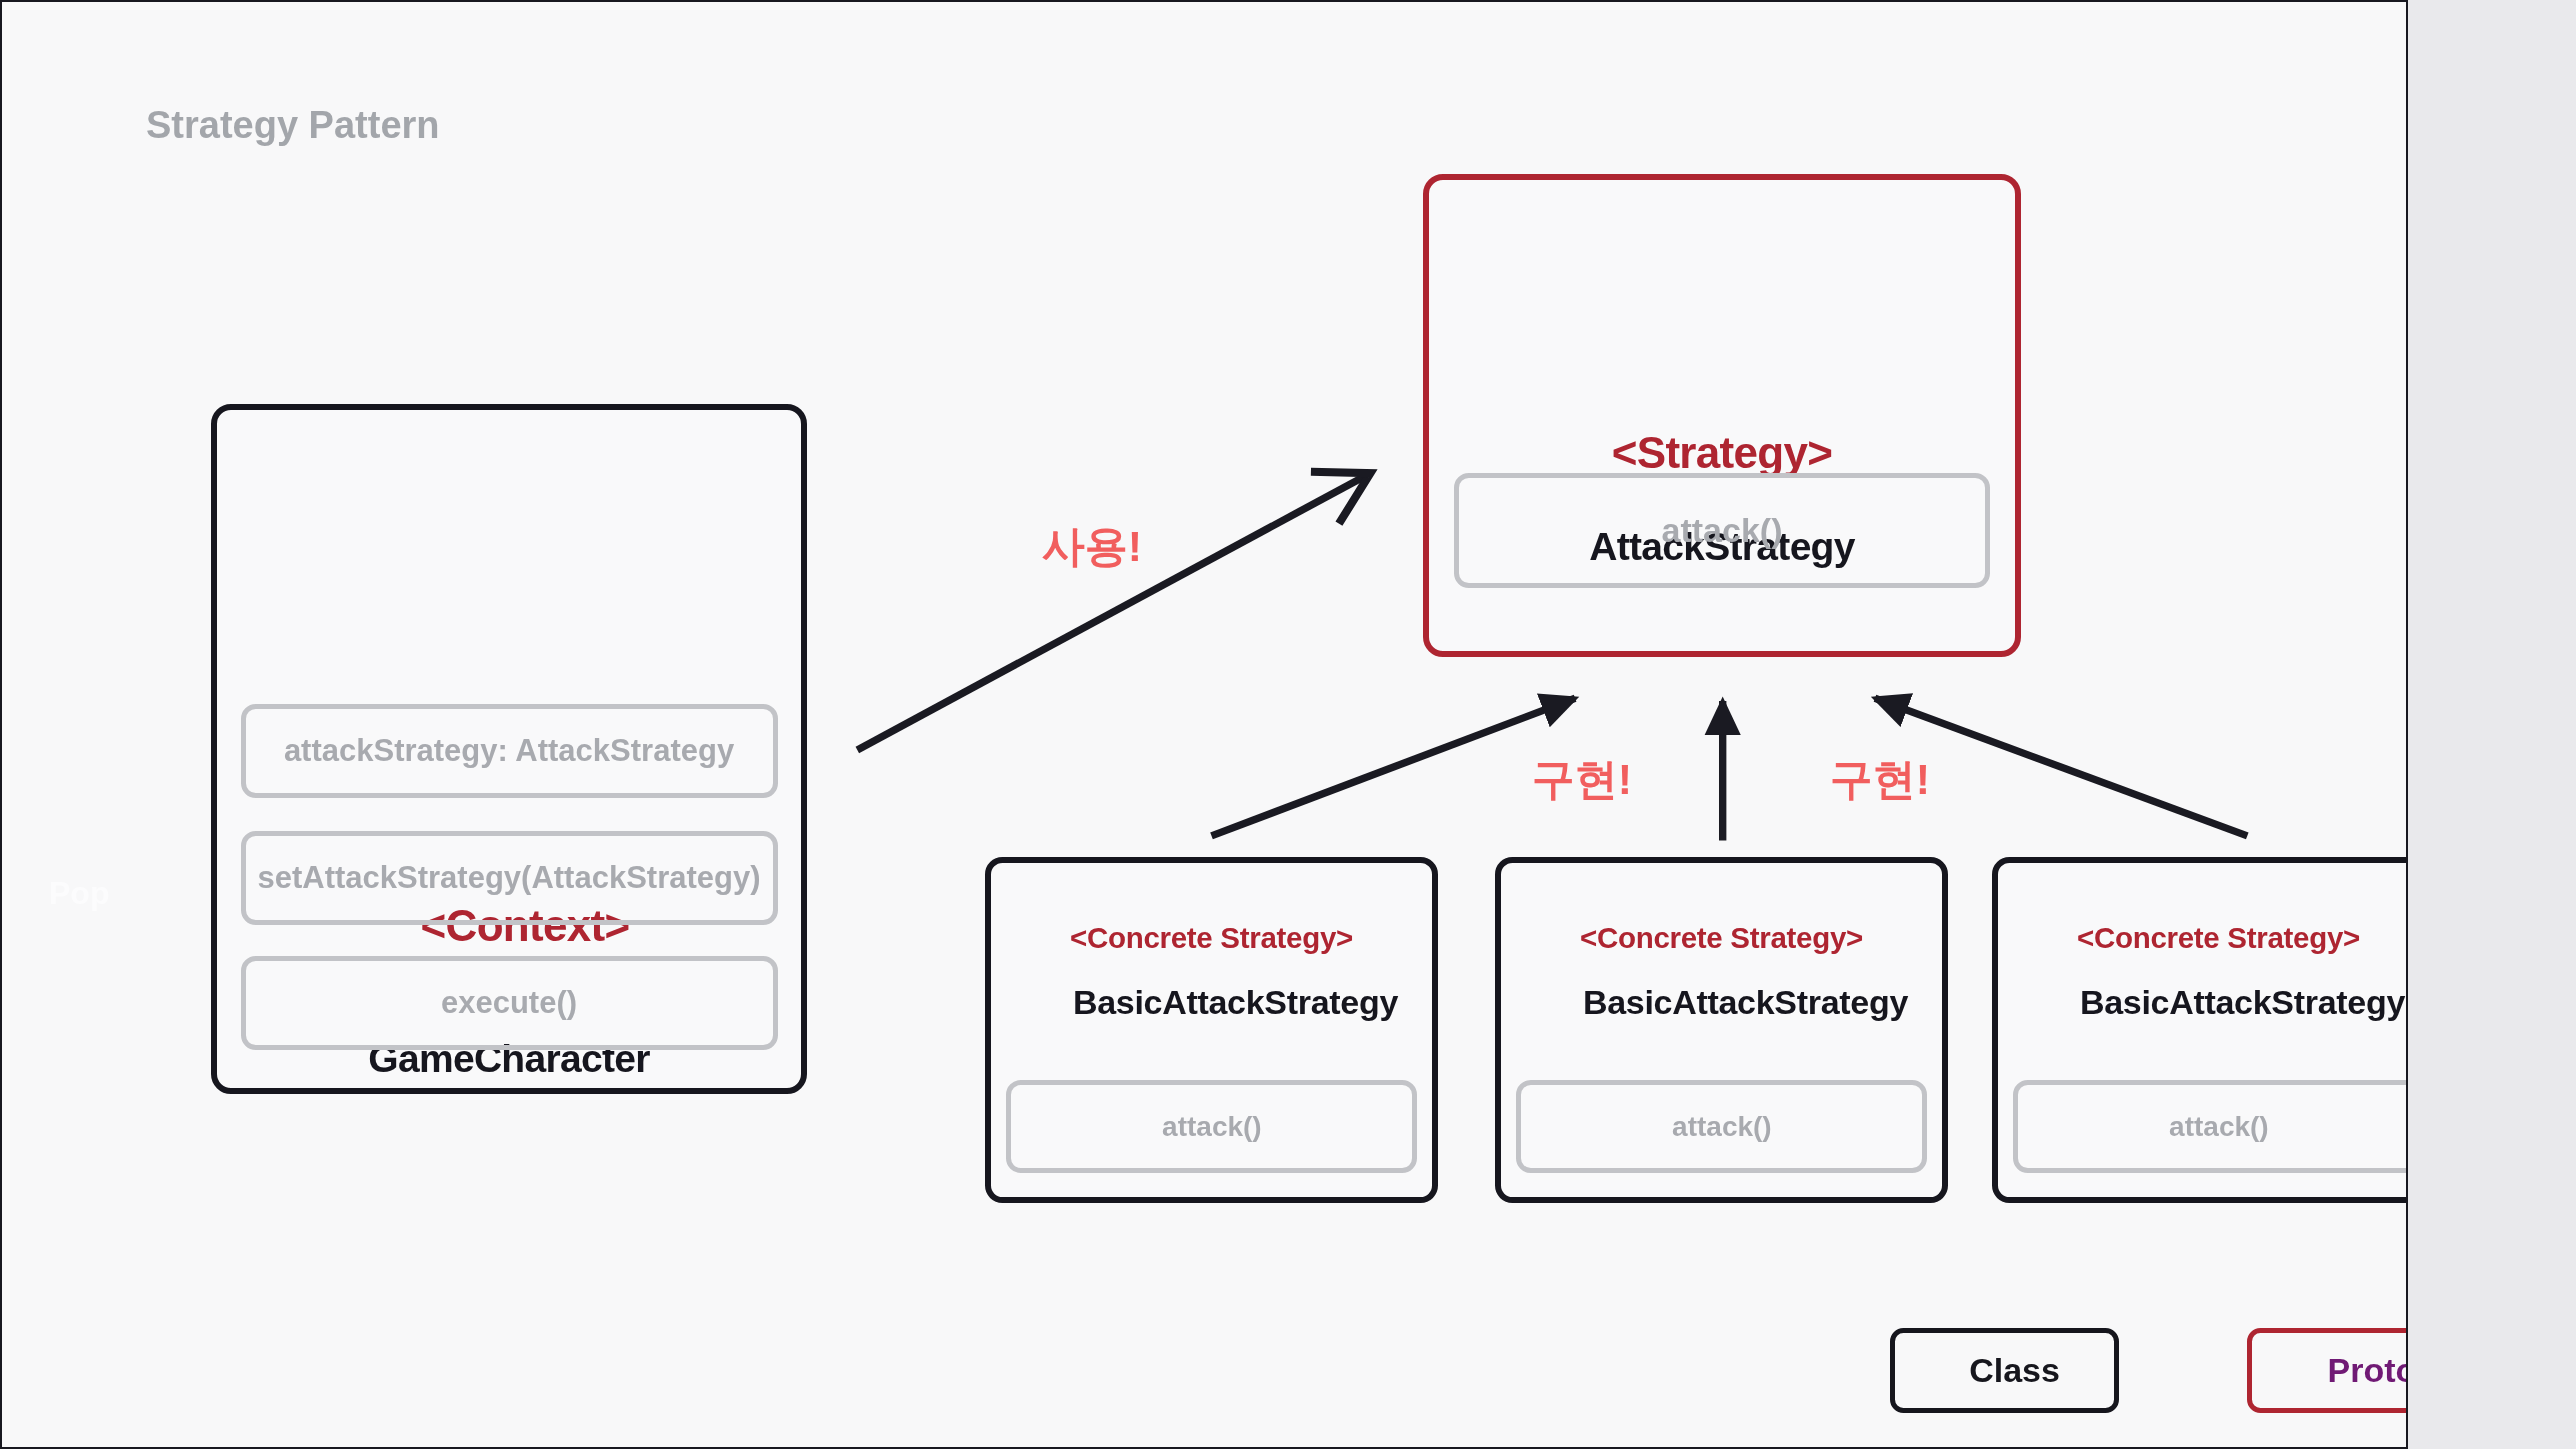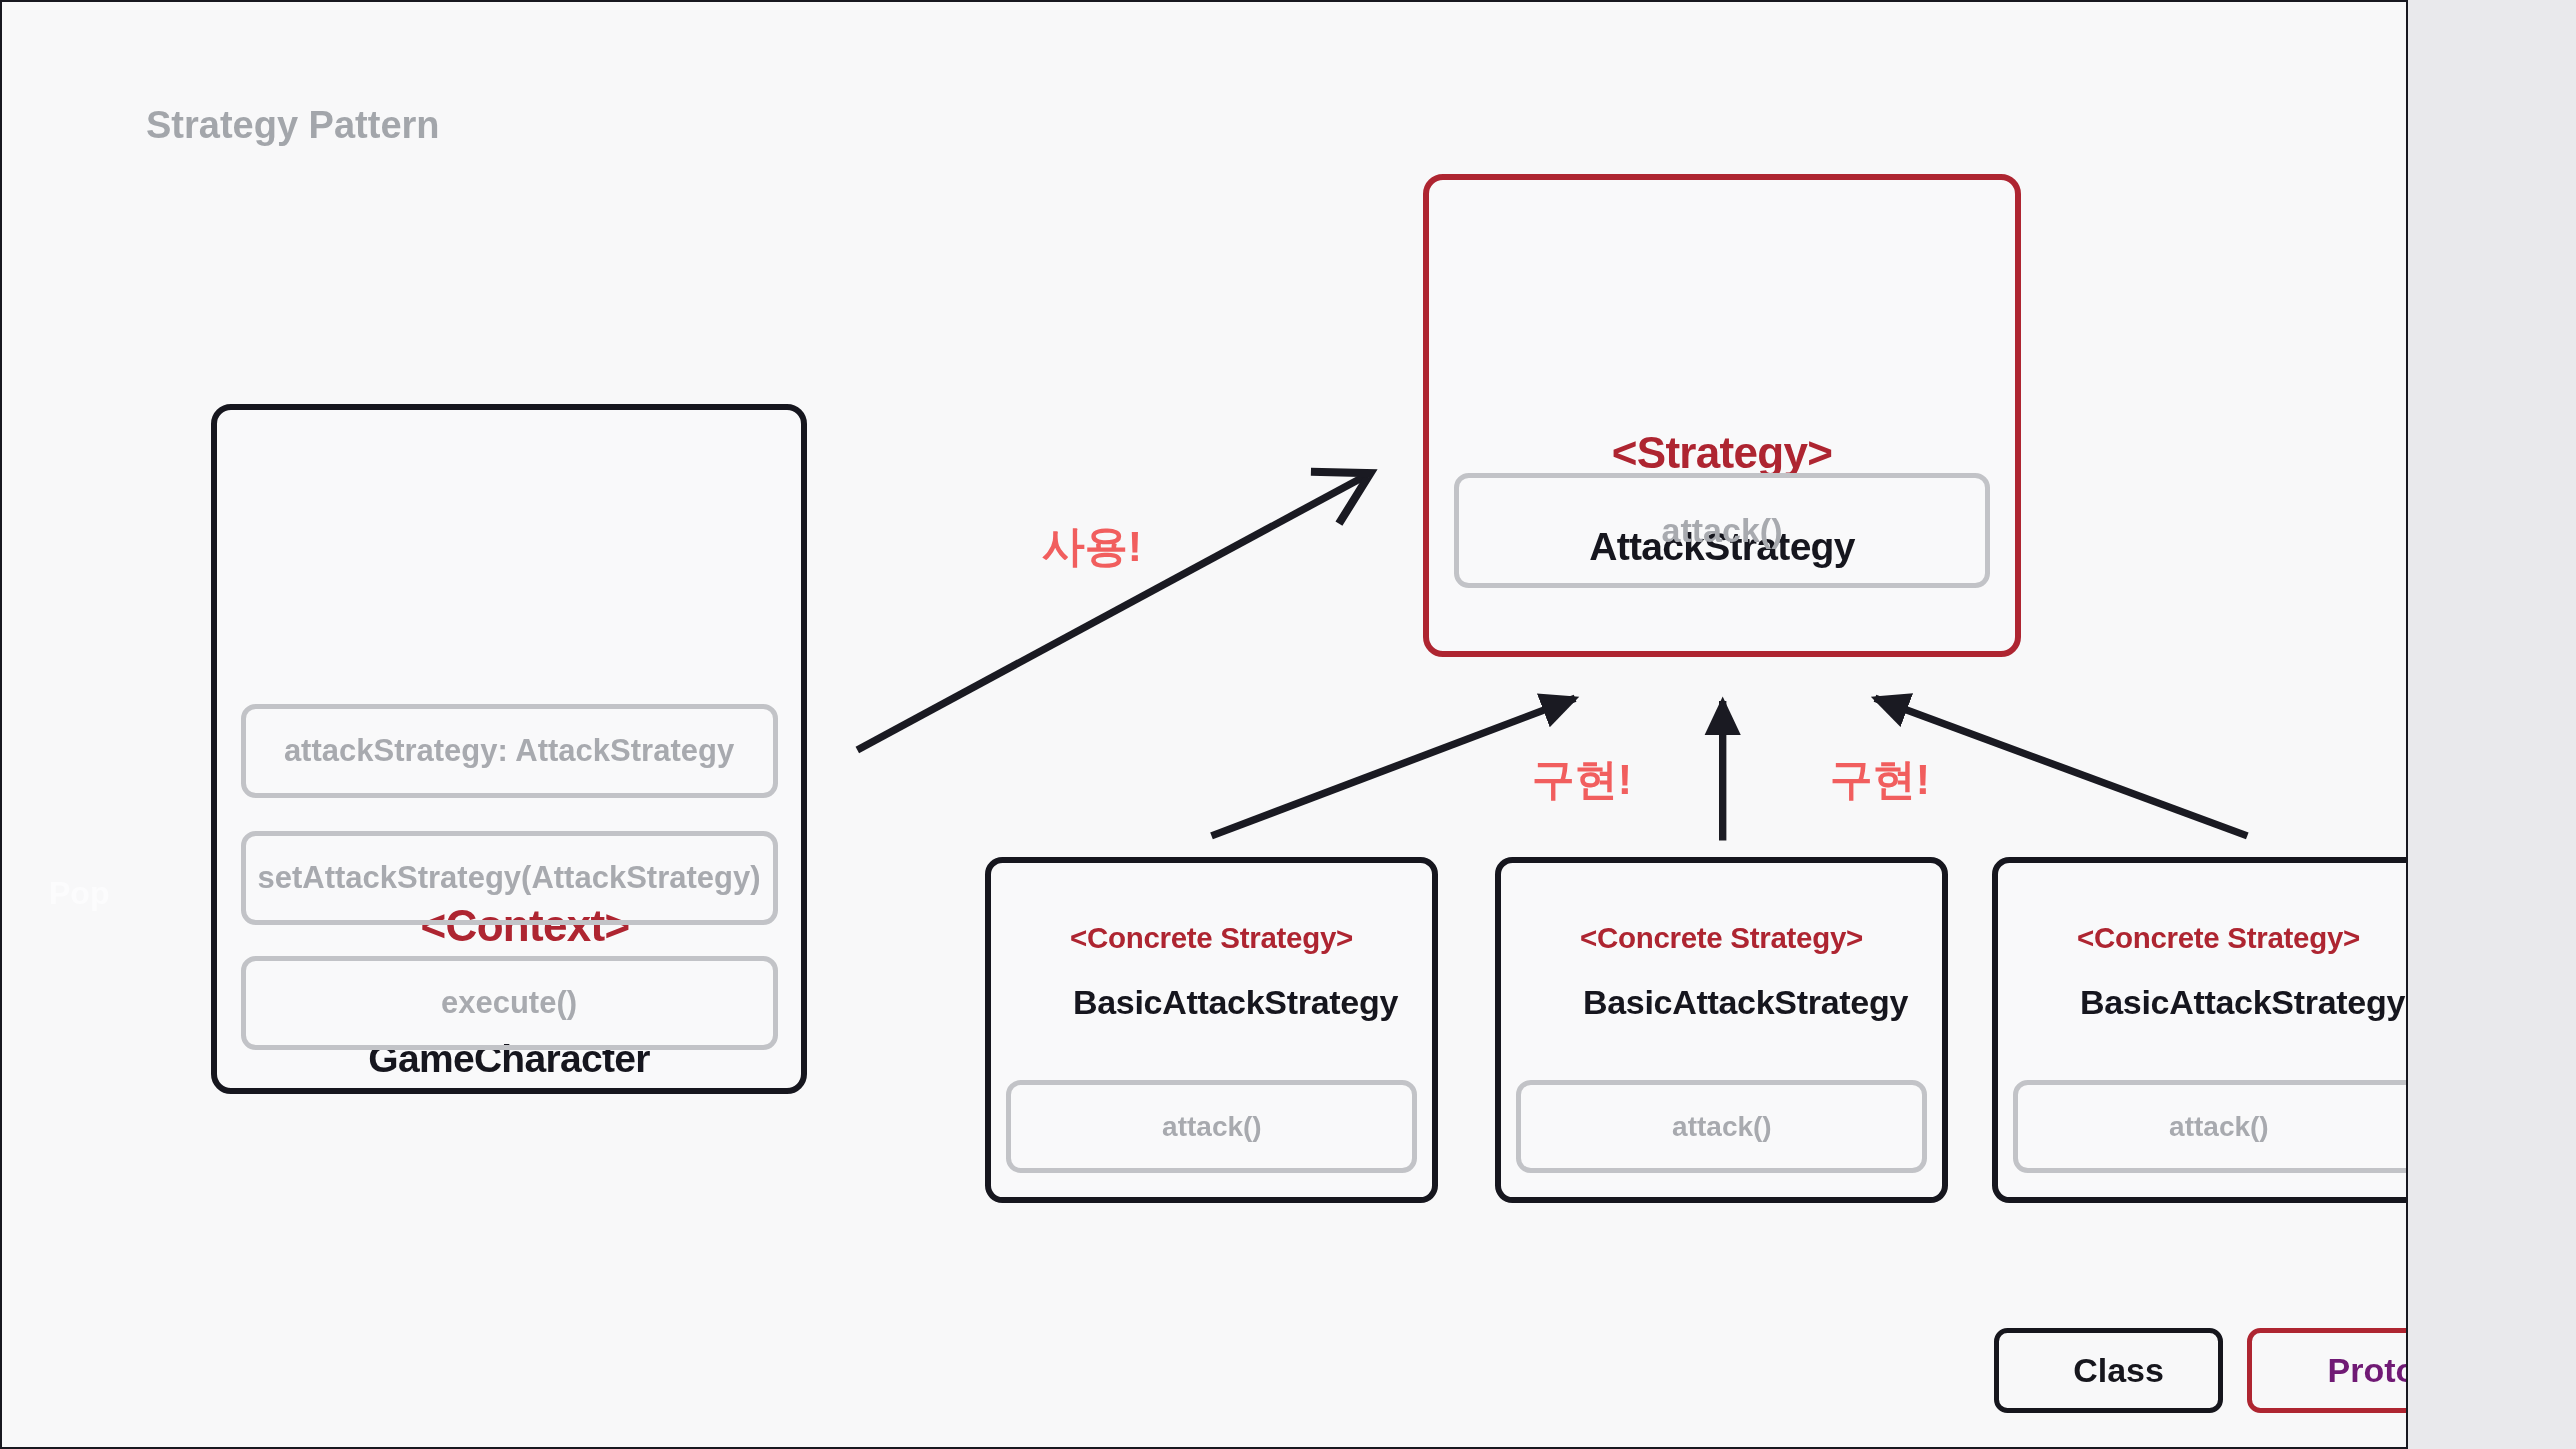--- a/index.html
+++ b/index.html
@@ -112,21 +112,21 @@
     <div class="cname conc-name">BasicAttackStrategy</div>
     <div class="member" style="left:15.4px;top:217px;width:411px;height:93px;font-size:28px;">attack()</div>
   </div>
 
   <div class="uml-box box-dark" style="left:1990px;top:855px;width:453px;height:346px;border-radius:17.4px;">
     <div class="stereo conc-stereo">&lt;Concrete Strategy&gt;</div>
     <div class="cname conc-name">BasicAttackStrategy</div>
     <div class="member" style="left:15.4px;top:217px;width:411px;height:93px;font-size:28px;">attack()</div>
   </div>
 
-  <div class="legend-chip legend-class" style="left:1992px;top:1326px;width:229px;height:85px;padding-left:20px;">
+  <div class="legend-chip legend-class" style="left:1888px;top:1326px;width:229px;height:85px;padding-left:20px;">
     <span>Class</span>
   </div>
   <div class="legend-chip legend-protocol" style="left:2245px;top:1326px;width:299px;height:85px;">
     <span>Protocol</span>
   </div>
 
 </div>
 
 
 </body></html>

